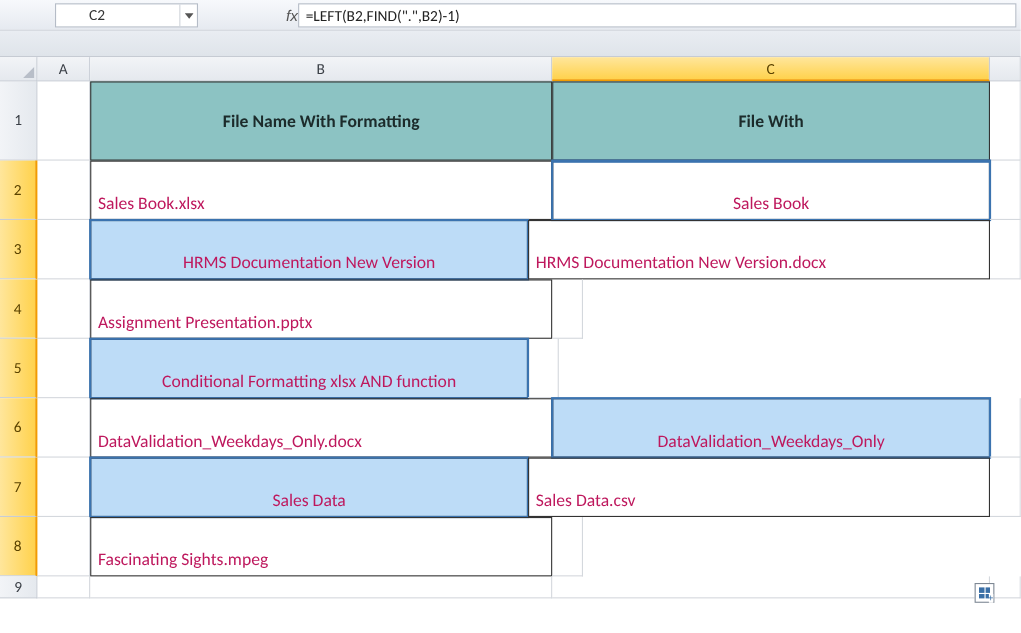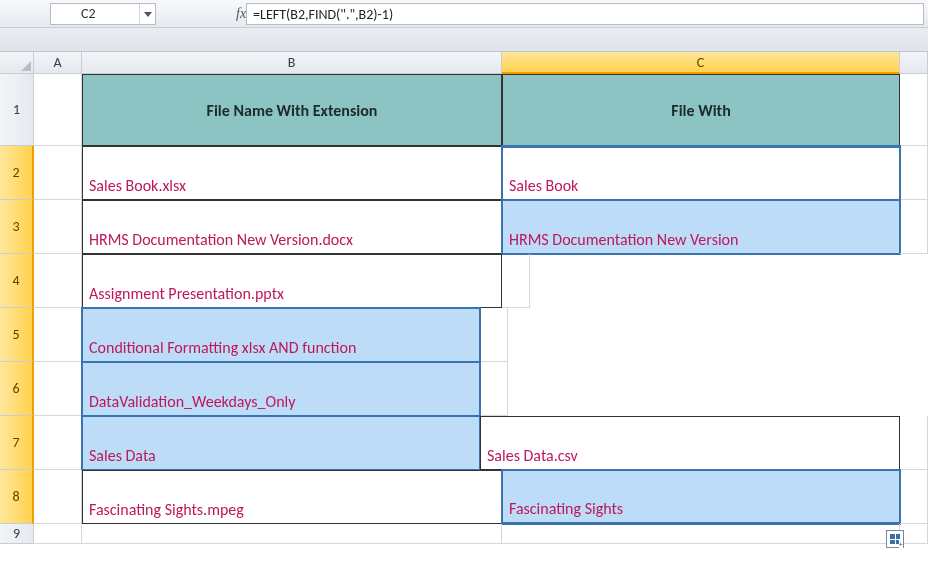--- a/index.html
+++ b/index.html
@@ -18,21 +18,21 @@
     display: flex;
     align-items: stretch;
     border-bottom: 1px solid #c7ccd5;
     background: linear-gradient(#f7f9fc, #e6eaf0);
   }
   .namebox-wrap {
     display: flex;
     align-items: center;
   }
   .namebox {
-    width: 106px;
+    width: 130px;
     height: 22px;
     margin: 3px 0 3px 50px;
     background: #fff;
     border: 1px solid #b5bcc7;
     display: flex;
     align-items: center;
     padding-left: 30px;
     font-size: 14px;
     color: #333;
     position: relative;
@@ -49,21 +49,21 @@
     border-left: 1px solid #d0d4db;
   }
   .fx {
     display: flex;
     align-items: center;
     gap: 6px;
     margin-left: 80px;
   }
   .fx-icon {
     font-style: italic;
-    font-family: Liberation Serif, serif;
+    font-family: Liberation Sans, sans-serif;
     font-size: 14px;
     color: #555;
   }
   .fbar {
     flex: 1;
     height: 22px;
     margin: 3px 4px 3px 0;
     background: #fff;
     border: 1px solid #b5bcc7;
     display: flex;
@@ -160,20 +160,21 @@
     border:1px solid #333 !important;
   }
   .bcell {
     border:1px solid #333 !important;
     padding-bottom:4px;
   }
   .sel { background:#bddcf7; }
   .selcolC {
     outline: 2px solid #3b73af;
     outline-offset: -1px;
+    justify-content: center;
   }
   .sel-top { border-top: 2px solid #3b73af !important; }
   .sel-bot { border-bottom: 2px solid #3b73af !important; }
   .activeCell { background:#fff; }
   .autofill-icon {
     position:absolute;
     width:18px;height:18px;
     border:1px solid #7e8894;
     background:#fff;
     display:flex;align-items:center;justify-content:center;
@@ -221,21 +222,21 @@
     <div class="colhead colA">A</div>
     <div class="colhead colB">B</div>
     <div class="colhead colC active">C</div>
     <div class="colhead colD"></div>
   </div>
 
   <div class="row hRow1">
     <div class="rowhead">1</div>
     <div class="cell colA"></div>
     <div class="cell colB thcell">
-        <span>File Name With Extension</span>
+        <span>File Name With Formatting</span>
       </div>
     <div class="cell colC thcell">
         <span>File With</span>
       </div>
     <div class="cell colD"></div>
   </div>
 
   <div class="row hRowD">
     <div class="rowhead act">2</div>
     <div class="cell colA"></div>
@@ -244,26 +245,26 @@
       </div>
     <div class="cell colC bcell activeCell selcolC sel-top">
         <span>Sales Book</span>
       </div>
     <div class="cell colD"></div>
   </div>
 
   <div class="row hRowD">
     <div class="rowhead act">3</div>
     <div class="cell colA"></div>
-    <div class="cell colB bcell">
-        <span>HRMS Documentation New Version.docx</span>
-      </div>
     <div class="cell colC bcell sel selcolC">
         <span>HRMS Documentation New Version</span>
       </div>
+    <div class="cell colB bcell">
+        <span>HRMS Documentation New Version.docx</span>
+      </div>
     <div class="cell colD"></div>
   </div>
 
   <div class="row hRowD">
     <div class="rowhead act">4</div>
     <div class="cell colA"></div>
     <div class="cell colB bcell">
         <span>Assignment Presentation.pptx</span>
       </div>
     <div class="cell colD"></div>
@@ -274,20 +275,23 @@
     <div class="cell colA"></div>
     <div class="cell colC bcell sel selcolC">
         <span>Conditional Formatting xlsx AND function</span>
       </div>
     <div class="cell colD"></div>
   </div>
 
   <div class="row hRowD">
     <div class="rowhead act">6</div>
     <div class="cell colA"></div>
+    <div class="cell colB bcell">
+        <span>DataValidation_Weekdays_Only.docx</span>
+      </div>
     <div class="cell colC bcell sel selcolC">
         <span>DataValidation_Weekdays_Only</span>
       </div>
     <div class="cell colD"></div>
   </div>
 
   <div class="row hRowD">
     <div class="rowhead act">7</div>
     <div class="cell colA"></div>
     <div class="cell colC bcell sel selcolC">
@@ -297,23 +301,20 @@
         <span>Sales Data.csv</span>
       </div>
     <div class="cell colD"></div>
   </div>
 
   <div class="row hRowD">
     <div class="rowhead act">8</div>
     <div class="cell colA"></div>
     <div class="cell colB bcell">
         <span>Fascinating Sights.mpeg</span>
-      </div>
-    <div class="cell colC bcell sel selcolC sel-bot">
-        <span>Fascinating Sights</span>
       </div>
     <div class="cell colD"></div>
   </div>
 
   <div class="row hRow9">
     <div class="rowhead">9</div>
     <div class="cell colA"></div>
     <div class="cell colB"></div>
     <div class="cell colC"></div>
     <div class="cell colD"></div>

